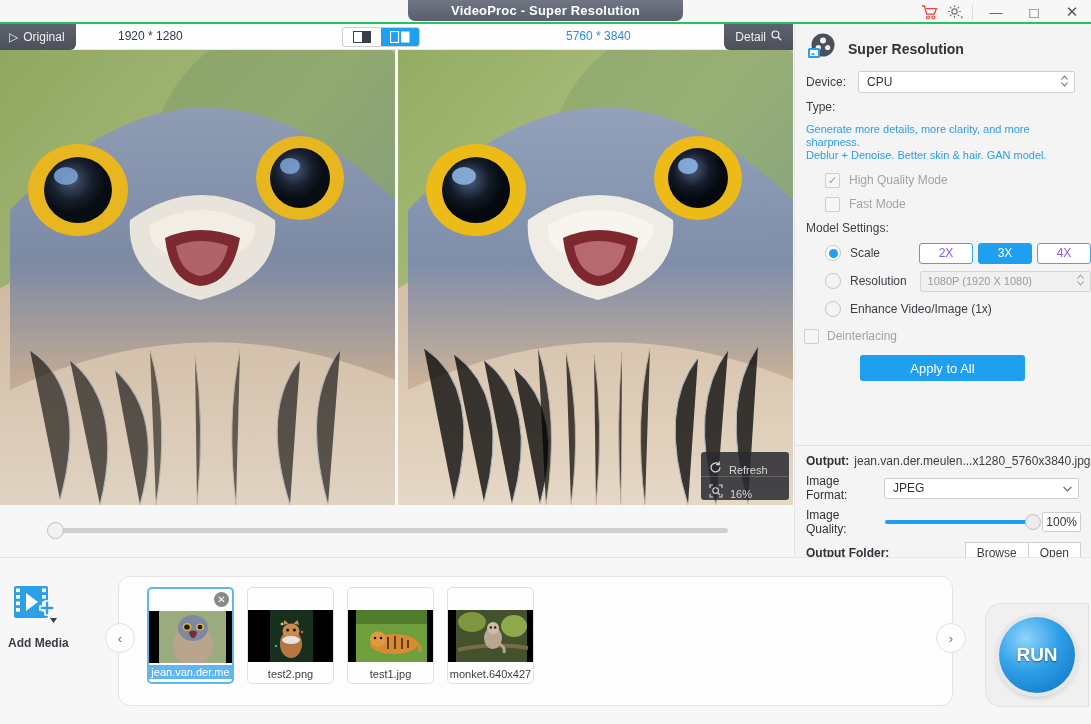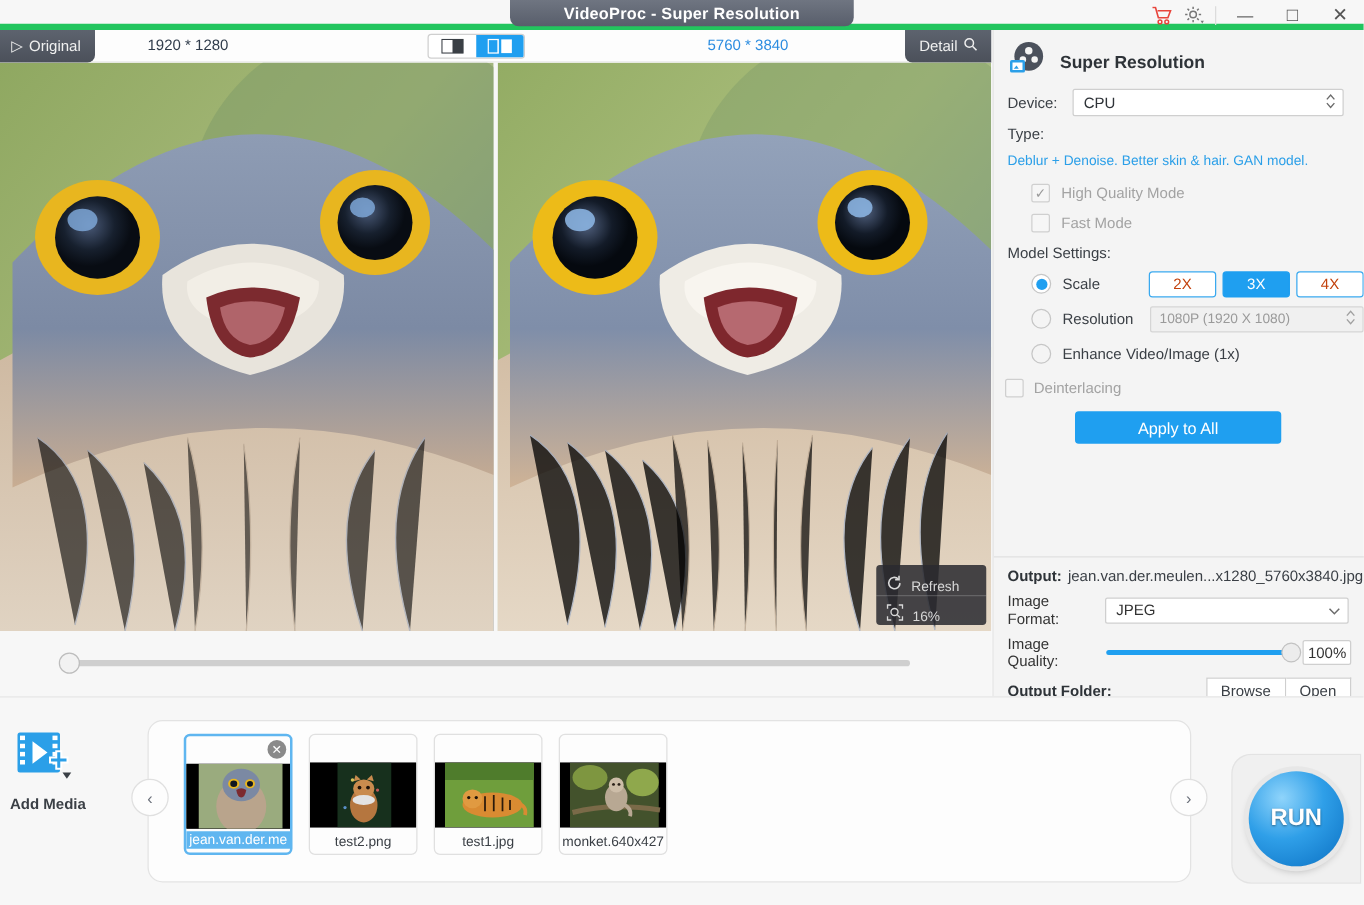--- a/index.html
+++ b/index.html
@@ -9,21 +9,21 @@
     font-size: 12px;
     color: #333;
     background: #fafafa;
     overflow: hidden;
   }
   .app { position: relative; width: 1091px; height: 724px; }
 
   
   .titlebar {
     position: absolute; left: 0; top: 0; width: 1091px; height: 24px;
-    background: #f7f7f7; border-bottom: 5px solid #22c55e;
+    background: #f7f7f7; border-bottom: 2px solid #22c55e;
   }
   .title-pill {
     position: absolute; left: 408px; top: 0px; width: 275px; height: 21px;
     background: linear-gradient(#6f7581, #585e6b);
     border-radius: 0 0 7px 7px;
     color: #fff; font-weight: bold; font-size: 13px;
     display: flex; align-items: center; justify-content: center;
     letter-spacing: .2px;
   }
   .tb-btns { position: absolute; right: 0; top: 0; height: 24px; display: flex; align-items: center; }
@@ -91,21 +91,21 @@
   .ckdis { color: #a3a3a3; font-size: 12px; }
   .sect-title { padding: 5px 0 4px 11px; color: #3a3f45; font-size: 12px; }
   .optrow { display: flex; align-items: center; gap: 9px; padding-left: 30px; height: 28px; }
   .radio { width: 16px; height: 16px; border-radius: 50%; border: 1px solid #c6c6c6; background: #f4f4f4;
     display: flex; align-items: center; justify-content: center; flex: none; }
   .radio.on { background: #fff; }
   .radio.on::after { content: ""; width: 9px; height: 9px; border-radius: 50%; background: #1f9ff0; }
   .optlabel { font-size: 12px; color: #3a3f45; width: 62px; }
   .scalebtns { display: flex; gap: 5px; }
   .sbtn { width: 54px; height: 21px; border: 1px solid #3aa9ef; border-radius: 3px; background: #fff;
-    color: #c2410c; font-size: 12px; display: flex; align-items: center; justify-content: center; }
+    color: #8b5cf6; font-size: 12px; display: flex; align-items: center; justify-content: center; }
   .sbtn.active { background: #1f9ff0; color: #fff; border-color: #1f9ff0; }
   .ressel { width: 175px; height: 21px; border: 1px solid #d5d5d5; border-radius: 2px; background: #f0f0f0;
     color: #9a9a9a; font-size: 11px; display: flex; align-items: center; justify-content: space-between;
     padding: 0 5px 0 7px; }
   .deint { display: flex; align-items: center; gap: 8px; padding-left: 9px; height: 26px; }
   .applybtn { margin: 6px 0 0 65px; width: 165px; height: 26px; background: #1f9ff0; color: #fff;
     border-radius: 3px; font-size: 13px; display: flex; align-items: center; justify-content: center; }
 
   .outsec { position: absolute; left: 0; bottom: 0; width: 297px; height: 112px; background: #f4f4f4;
     border-top: 1px solid #e0e0e0; padding: 8px 11px 0 11px; }
@@ -383,20 +383,21 @@
             </svg>
         </span>
       </span>
     </div>
 
     <div class="frow">
       <span class="flabel">Type:</span>
     </div>
 
     <div class="desc">
+      <div>Generate more details, more clarity, and more sharpness.</div>
       <div>Deblur + Denoise. Better skin &amp; hair. GAN model.</div>
     </div>
 
     <div class="ckrow">
       <span class="ckbox">✓</span>
       <span class="ckdis">High Quality Mode</span>
     </div>
     <div class="ckrow">
       <span class="ckbox"></span>
       <span class="ckdis">Fast Mode</span>

